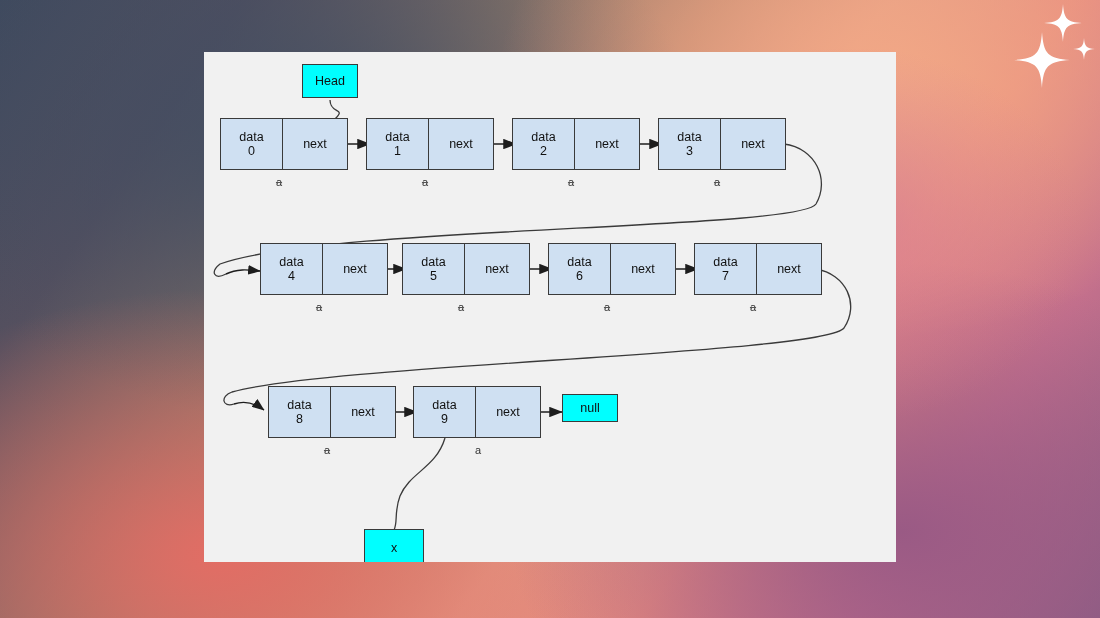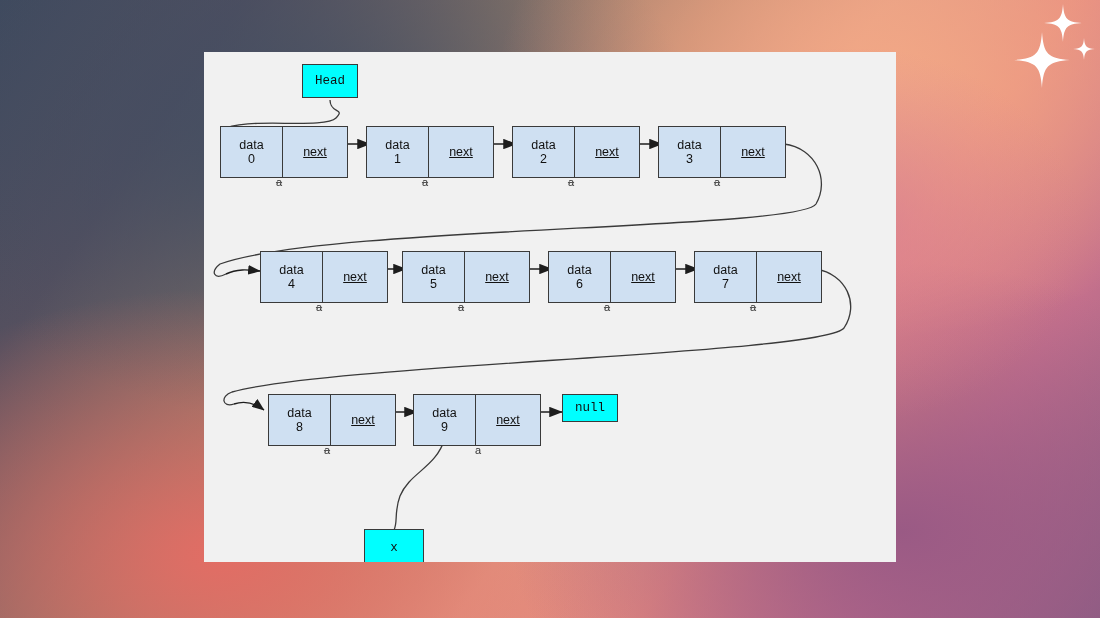--- a/index.html
+++ b/index.html
@@ -111,55 +111,52 @@
 
   
   .node {
     position: absolute;
     height: 52px;
     display: flex;
     border: 1.4px solid #3a3a3a;
     box-sizing: border-box;
     background: #cfe0f2;
     z-index: 2;
-    margin-top: 8px;
   }
   .node .cell {
     display: flex;
     align-items: center;
     justify-content: center;
     box-sizing: border-box;
     font-size: 12.5px;
     color: #111;
     line-height: 1.12;
     text-align: center;
   }
   .node .cell-data {
     width: 62px;
     border-right: 1.4px solid #3a3a3a;
     flex-direction: column;
   }
   .node .cell-next {
     width: 64px;
-    text-decoration: underline;
   }
 
   
   .chip {
     position: absolute;
     display: flex;
     align-items: center;
     justify-content: center;
     background: #00ffff;
     border: 1.6px solid #3a3a3a;
     box-sizing: border-box;
     font-size: 12.5px;
     color: #111;
     z-index: 3;
-    font-family: Liberation Mono, monospace;
   }
 
   
   .ann {
     position: absolute;
     font-size: 11px;
     color: #333;
     z-index: 2;
     text-align: center;
     white-space: nowrap;

